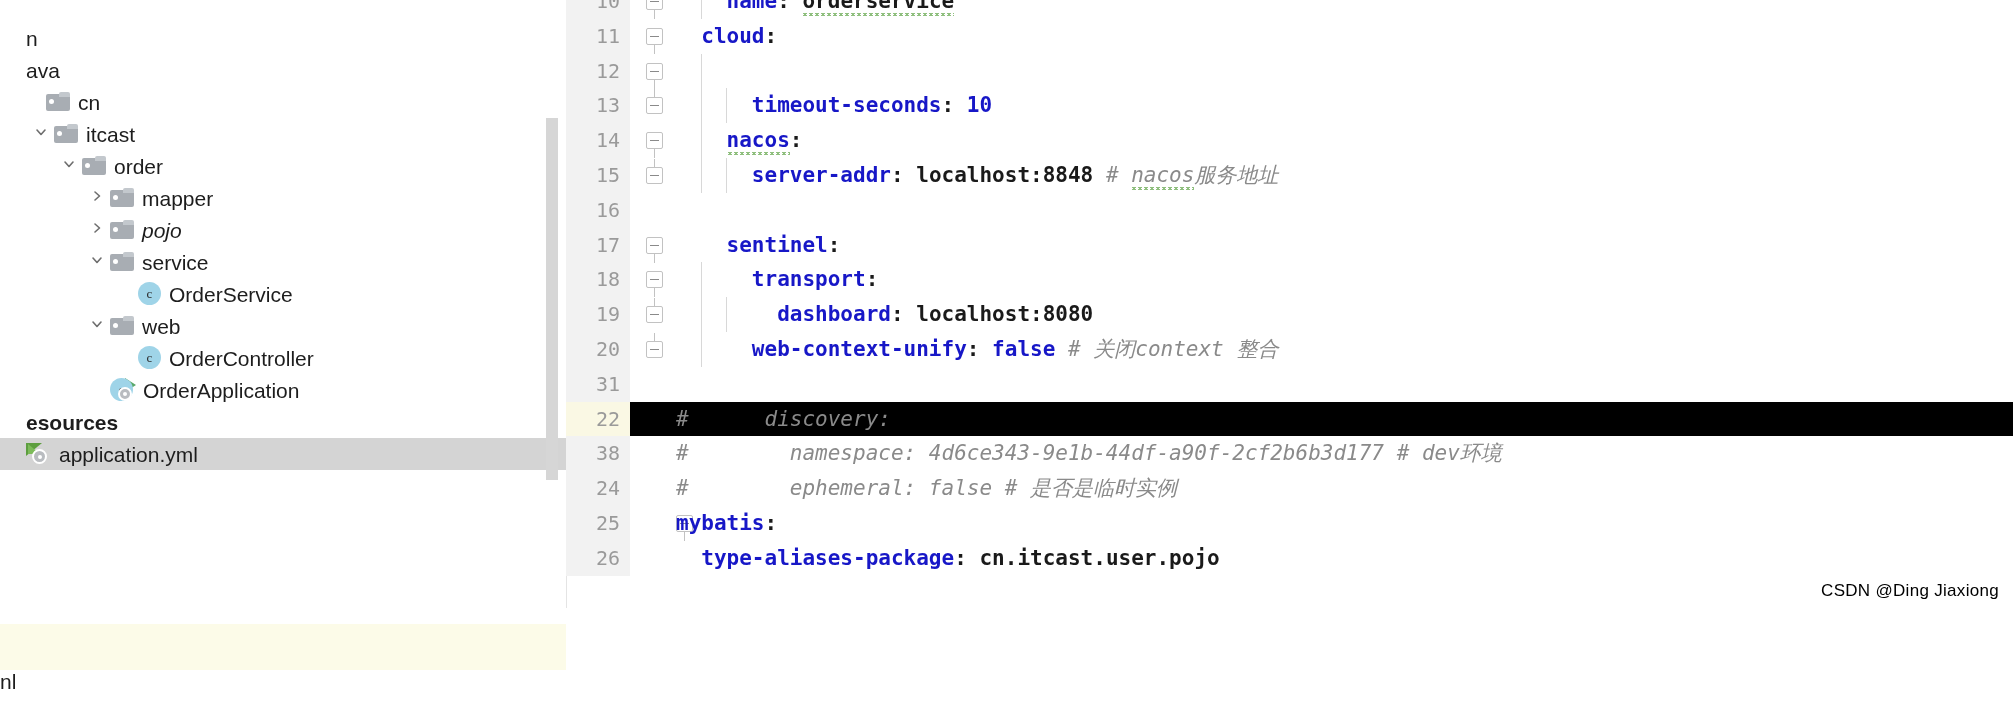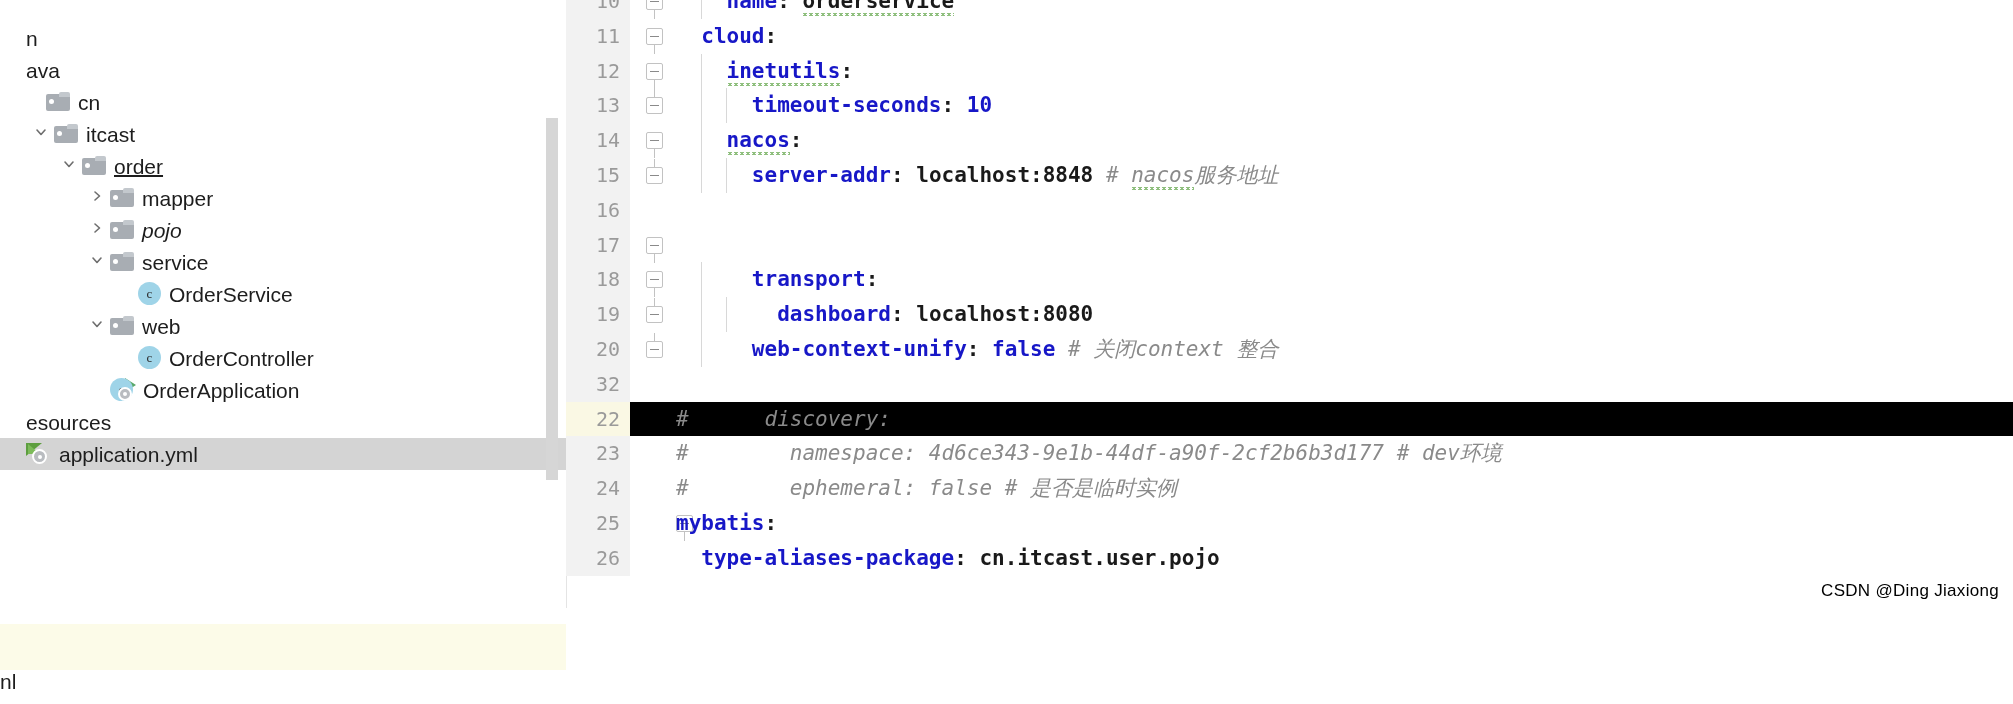--- a/index.html
+++ b/index.html
@@ -375,65 +375,65 @@
 <div id="app">
 
   <div id="project-panel">
     <div class="tree" id="tree-root">
         <div class="tree-row" style="position: absolute; left: 0px; right: 0px; top: 22px;"><span style="display: inline-block; width: 0px;"></span><span class="arrow none"> </span><span style="display: inline-block; width: 0px;"></span><span class="tree-label">n</span></div>
         <div class="tree-row" style="position: absolute; left: 0px; right: 0px; top: 54px;"><span style="display: inline-block; width: 0px;"></span><span class="arrow none"> </span><span style="display: inline-block; width: 0px;"></span><span class="tree-label">ava</span></div>
         <div class="tree-row" style="position: absolute; left: 0px; right: 0px; top: 86px; padding-left: 20px;"><span style="display: inline-block; width: 0px;"></span><span class="arrow none"> </span><span class="ic folder"><span class="tab"></span></span><span class="tree-label">cn</span></div>
         <div class="tree-row" style="position: absolute; left: 0px; right: 0px; top: 118px;"><span style="display: inline-block; width: 28px;"></span><span class="arrow"><svg width="14" height="14" viewBox="0 0 14 14">
               <path d="M3 5 L7 9.5 L11 5" fill="none" stroke="#6e6e6e" stroke-width="1.6" stroke-linecap="round" stroke-linejoin="round"></path>
             </svg></span><span class="ic folder"><span class="tab"></span></span><span class="tree-label">itcast</span></div>
-        <div class="tree-row" style="position: absolute; left: 0px; right: 0px; top: 150px; text-decoration: underline;"><span style="display: inline-block; width: 56px;"></span><span class="arrow"><svg width="14" height="14" viewBox="0 0 14 14">
+        <div class="tree-row" style="position: absolute; left: 0px; right: 0px; top: 150px;"><span style="display: inline-block; width: 56px;"></span><span class="arrow"><svg width="14" height="14" viewBox="0 0 14 14">
               <path d="M3 5 L7 9.5 L11 5" fill="none" stroke="#6e6e6e" stroke-width="1.6" stroke-linecap="round" stroke-linejoin="round"></path>
             </svg></span><span class="ic folder"><span class="tab"></span></span><span class="tree-label">order</span></div>
         <div class="tree-row" style="position: absolute; left: 0px; right: 0px; top: 182px;"><span style="display: inline-block; width: 84px;"></span><span class="arrow"><svg width="14" height="14" viewBox="0 0 14 14">
               <path d="M5 3 L9.5 7 L5 11" fill="none" stroke="#6e6e6e" stroke-width="1.6" stroke-linecap="round" stroke-linejoin="round"></path>
             </svg></span><span class="ic folder"><span class="tab"></span></span><span class="tree-label">mapper</span></div>
         <div class="tree-row" style="position: absolute; left: 0px; right: 0px; top: 214px; font-style: italic;"><span style="display: inline-block; width: 84px;"></span><span class="arrow"><svg width="14" height="14" viewBox="0 0 14 14">
               <path d="M5 3 L9.5 7 L5 11" fill="none" stroke="#6e6e6e" stroke-width="1.6" stroke-linecap="round" stroke-linejoin="round"></path>
             </svg></span><span class="ic folder"><span class="tab"></span></span><span class="tree-label">pojo</span></div>
         <div class="tree-row" style="position: absolute; left: 0px; right: 0px; top: 246px;"><span style="display: inline-block; width: 84px;"></span><span class="arrow"><svg width="14" height="14" viewBox="0 0 14 14">
               <path d="M3 5 L7 9.5 L11 5" fill="none" stroke="#6e6e6e" stroke-width="1.6" stroke-linecap="round" stroke-linejoin="round"></path>
             </svg></span><span class="ic folder"><span class="tab"></span></span><span class="tree-label">service</span></div>
         <div class="tree-row" style="position: absolute; left: 0px; right: 0px; top: 278px;"><span style="display: inline-block; width: 112px;"></span><span class="arrow none"> </span><span class="ic classic">c</span><span class="tree-label">OrderService</span></div>
         <div class="tree-row" style="position: absolute; left: 0px; right: 0px; top: 310px;"><span style="display: inline-block; width: 84px;"></span><span class="arrow"><svg width="14" height="14" viewBox="0 0 14 14">
               <path d="M3 5 L7 9.5 L11 5" fill="none" stroke="#6e6e6e" stroke-width="1.6" stroke-linecap="round" stroke-linejoin="round"></path>
             </svg></span><span class="ic folder"><span class="tab"></span></span><span class="tree-label">web</span></div>
         <div class="tree-row" style="position: absolute; left: 0px; right: 0px; top: 342px;"><span style="display: inline-block; width: 112px;"></span><span class="arrow none"> </span><span class="ic classic">c</span><span class="tree-label">OrderController</span></div>
         <div class="tree-row" style="position: absolute; left: 0px; right: 0px; top: 374px;"><span style="display: inline-block; width: 84px;"></span><span class="arrow none"> </span><span class="ic runclass"><span class="tri"></span><span class="circ">c</span><span class="gear"></span></span><span class="tree-label">OrderApplication</span></div>
-        <div class="tree-row" style="position: absolute; left: 0px; right: 0px; top: 406px;"><span style="display: inline-block; width: 0px;"></span><span class="arrow none"> </span><span style="display: inline-block; width: 0px;"></span><span class="tree-label">esources</span></div>
+        <div class="tree-row" style="position: absolute; left: 0px; right: 0px; top: 406px; font-weight: bold;"><span style="display: inline-block; width: 0px;"></span><span class="arrow none"> </span><span style="display: inline-block; width: 0px;"></span><span class="tree-label">esources</span></div>
         <div class="tree-row selected" style="position: absolute; left: 0px; right: 0px; top: 438px;"><span style="display: inline-block; width: 0px;"></span><span class="arrow none"> </span><span class="ic ymlicon"><span class="leaf"></span><span class="leaf2"></span><span class="gear2"></span></span><span class="tree-label">application.yml</span></div>
       </div>
     <div id="tree-scrollbar"></div>
     <div id="tree-bottom-strip">
       <div class="yellowband"></div>
       <div class="cut-text">nl</div>
     </div>
   </div>
 
   <div id="editor">
     <div id="editor-left-border"></div>
     <div id="code-root">
         <div class="code-line" style="position: absolute; left: 0px; right: 0px; top: -16px;"><div class="gutter">10</div><div class="foldcol"><div class="fold open"></div></div><div class="guide" style="left: 135px; top: 0px; height: 34.8px;"></div><div class="codetext"><span class="plain">    </span><span class="k">name</span><span class="plain">: </span><span class="val squig">orderservice</span></div></div>
         <div class="code-line" style="position: absolute; left: 0px; right: 0px; top: 18.8px;"><div class="gutter">11</div><div class="foldcol"><div class="fold open"></div></div><div class="codetext"><span class="plain">  </span><span class="k">cloud</span><span class="plain">:</span></div></div>
-        <div class="code-line" style="position: absolute; left: 0px; right: 0px; top: 53.6px;"><div class="gutter">12</div><div class="foldcol"><div class="fold open"></div></div><div class="guide" style="left: 135px; top: 0px; height: 34.8px;"></div><div class="codetext"><span class="plain">    </span><span class="k squig">inetutils</span><span class="plain">:</span></div></div>
+        <div class="code-line" style="position: absolute; left: 0px; right: 0px; top: 53.6px;"><div class="gutter">12</div><div class="foldcol"><div class="fold open"></div></div><div class="guide" style="left: 135px; top: 0px; height: 34.8px;"></div></div>
         <div class="code-line" style="position: absolute; left: 0px; right: 0px; top: 88.4px;"><div class="gutter">13</div><div class="foldcol"><div class="fold openend"></div></div><div class="guide" style="left: 135px; top: 0px; height: 34.8px;"></div><div class="guide" style="left: 160px; top: 0px; height: 34.8px;"></div><div class="codetext"><span class="plain">      </span><span class="k">timeout-seconds</span><span class="plain">: </span><span class="num">10</span></div></div>
         <div class="code-line" style="position: absolute; left: 0px; right: 0px; top: 123.2px;"><div class="gutter">14</div><div class="foldcol"><div class="fold open"></div></div><div class="guide" style="left: 135px; top: 0px; height: 34.8px;"></div><div class="codetext"><span class="plain">    </span><span class="k squig">nacos</span><span class="plain">:</span></div></div>
         <div class="code-line" style="position: absolute; left: 0px; right: 0px; top: 158px;"><div class="gutter">15</div><div class="foldcol"><div class="fold openend"></div></div><div class="guide" style="left: 135px; top: 0px; height: 34.8px;"></div><div class="guide" style="left: 160px; top: 0px; height: 34.8px;"></div><div class="codetext"><span class="plain">      </span><span class="k">server-addr</span><span class="plain">: </span><span class="val">localhost:8848</span><span class="cmt"> # </span><span class="cmt squig">nacos</span><span class="cmt">服务地址</span></div></div>
         <div class="code-line" style="position: absolute; left: 0px; right: 0px; top: 192.8px;"><div class="gutter">16</div><div class="codetext"></div></div>
-        <div class="code-line" style="position: absolute; left: 0px; right: 0px; top: 227.6px;"><div class="gutter">17</div><div class="foldcol"><div class="fold open"></div></div></div>
+        <div class="code-line" style="position: absolute; left: 0px; right: 0px; top: 227.6px;"><div class="gutter">17</div><div class="foldcol"><div class="fold open"></div></div><div class="codetext"><span class="plain">    </span><span class="k">sentinel</span><span class="plain">:</span></div></div>
         <div class="code-line" style="position: absolute; left: 0px; right: 0px; top: 262.4px;"><div class="gutter">18</div><div class="foldcol"><div class="fold open"></div></div><div class="guide" style="left: 135px; top: 0px; height: 34.8px;"></div><div class="codetext"><span class="plain">      </span><span class="k">transport</span><span class="plain">:</span></div></div>
         <div class="code-line" style="position: absolute; left: 0px; right: 0px; top: 297.2px;"><div class="gutter">19</div><div class="foldcol"><div class="fold openend"></div></div><div class="guide" style="left: 135px; top: 0px; height: 34.8px;"></div><div class="guide" style="left: 160px; top: 0px; height: 34.8px;"></div><div class="codetext"><span class="plain">        </span><span class="k">dashboard</span><span class="plain">: </span><span class="val">localhost:8080</span></div></div>
         <div class="code-line" style="position: absolute; left: 0px; right: 0px; top: 332px;"><div class="gutter">20</div><div class="foldcol"><div class="fold openend"></div></div><div class="guide" style="left: 135px; top: 0px; height: 34.8px;"></div><div class="codetext"><span class="plain">      </span><span class="k">web-context-unify</span><span class="plain">: </span><span class="bool">false</span><span class="cmt"> # </span><span class="cmt">关闭context 整合</span></div></div>
-        <div class="code-line" style="position: absolute; left: 0px; right: 0px; top: 366.8px;"><div class="gutter">32</div><div class="codetext"></div></div>
+        <div class="code-line" style="position: absolute; left: 0px; right: 0px; top: 366.8px;"><div class="gutter">31</div><div class="codetext"></div></div>
         <div class="code-line current" style="position: absolute; left: 0px; right: 0px; top: 401.6px;"><div class="gutter">22</div><div class="codetext"><span class="cmt">#      discovery:</span><span class="caret"></span></div></div>
-        <div class="code-line" style="position: absolute; left: 0px; right: 0px; top: 436.4px;"><div class="gutter">23</div><div class="codetext"><span class="cmt">#        namespace: 4d6ce343-9e1b-44df-a90f-2cf2b6b3d177 # dev环境</span></div></div>
+        <div class="code-line" style="position: absolute; left: 0px; right: 0px; top: 436.4px;"><div class="gutter">38</div><div class="codetext"><span class="cmt">#        namespace: 4d6ce343-9e1b-44df-a90f-2cf2b6b3d177 # dev环境</span></div></div>
         <div class="code-line" style="position: absolute; left: 0px; right: 0px; top: 471.2px;"><div class="gutter">24</div><div class="codetext"><span class="cmt">#        ephemeral: false # 是否是临时实例</span></div></div>
         <div class="code-line" style="position: absolute; left: 0px; right: 0px; top: 506px;"><div class="gutter">25</div><div class="foldcol" style="left: 104px;"><div class="fold open"></div></div><div class="codetext"><span class="k">mybatis</span><span class="plain">:</span></div></div>
         <div class="code-line" style="position: absolute; left: 0px; right: 0px; top: 540.8px;"><div class="gutter">26</div><div class="codetext"><span class="plain">  </span><span class="k">type-aliases-package</span><span class="plain">: </span><span class="val">cn.itcast.user.pojo</span></div></div>
       </div>
     <div id="watermark">CSDN @Ding Jiaxiong</div>
   </div>
 
 </div>
 
 </body></html>

